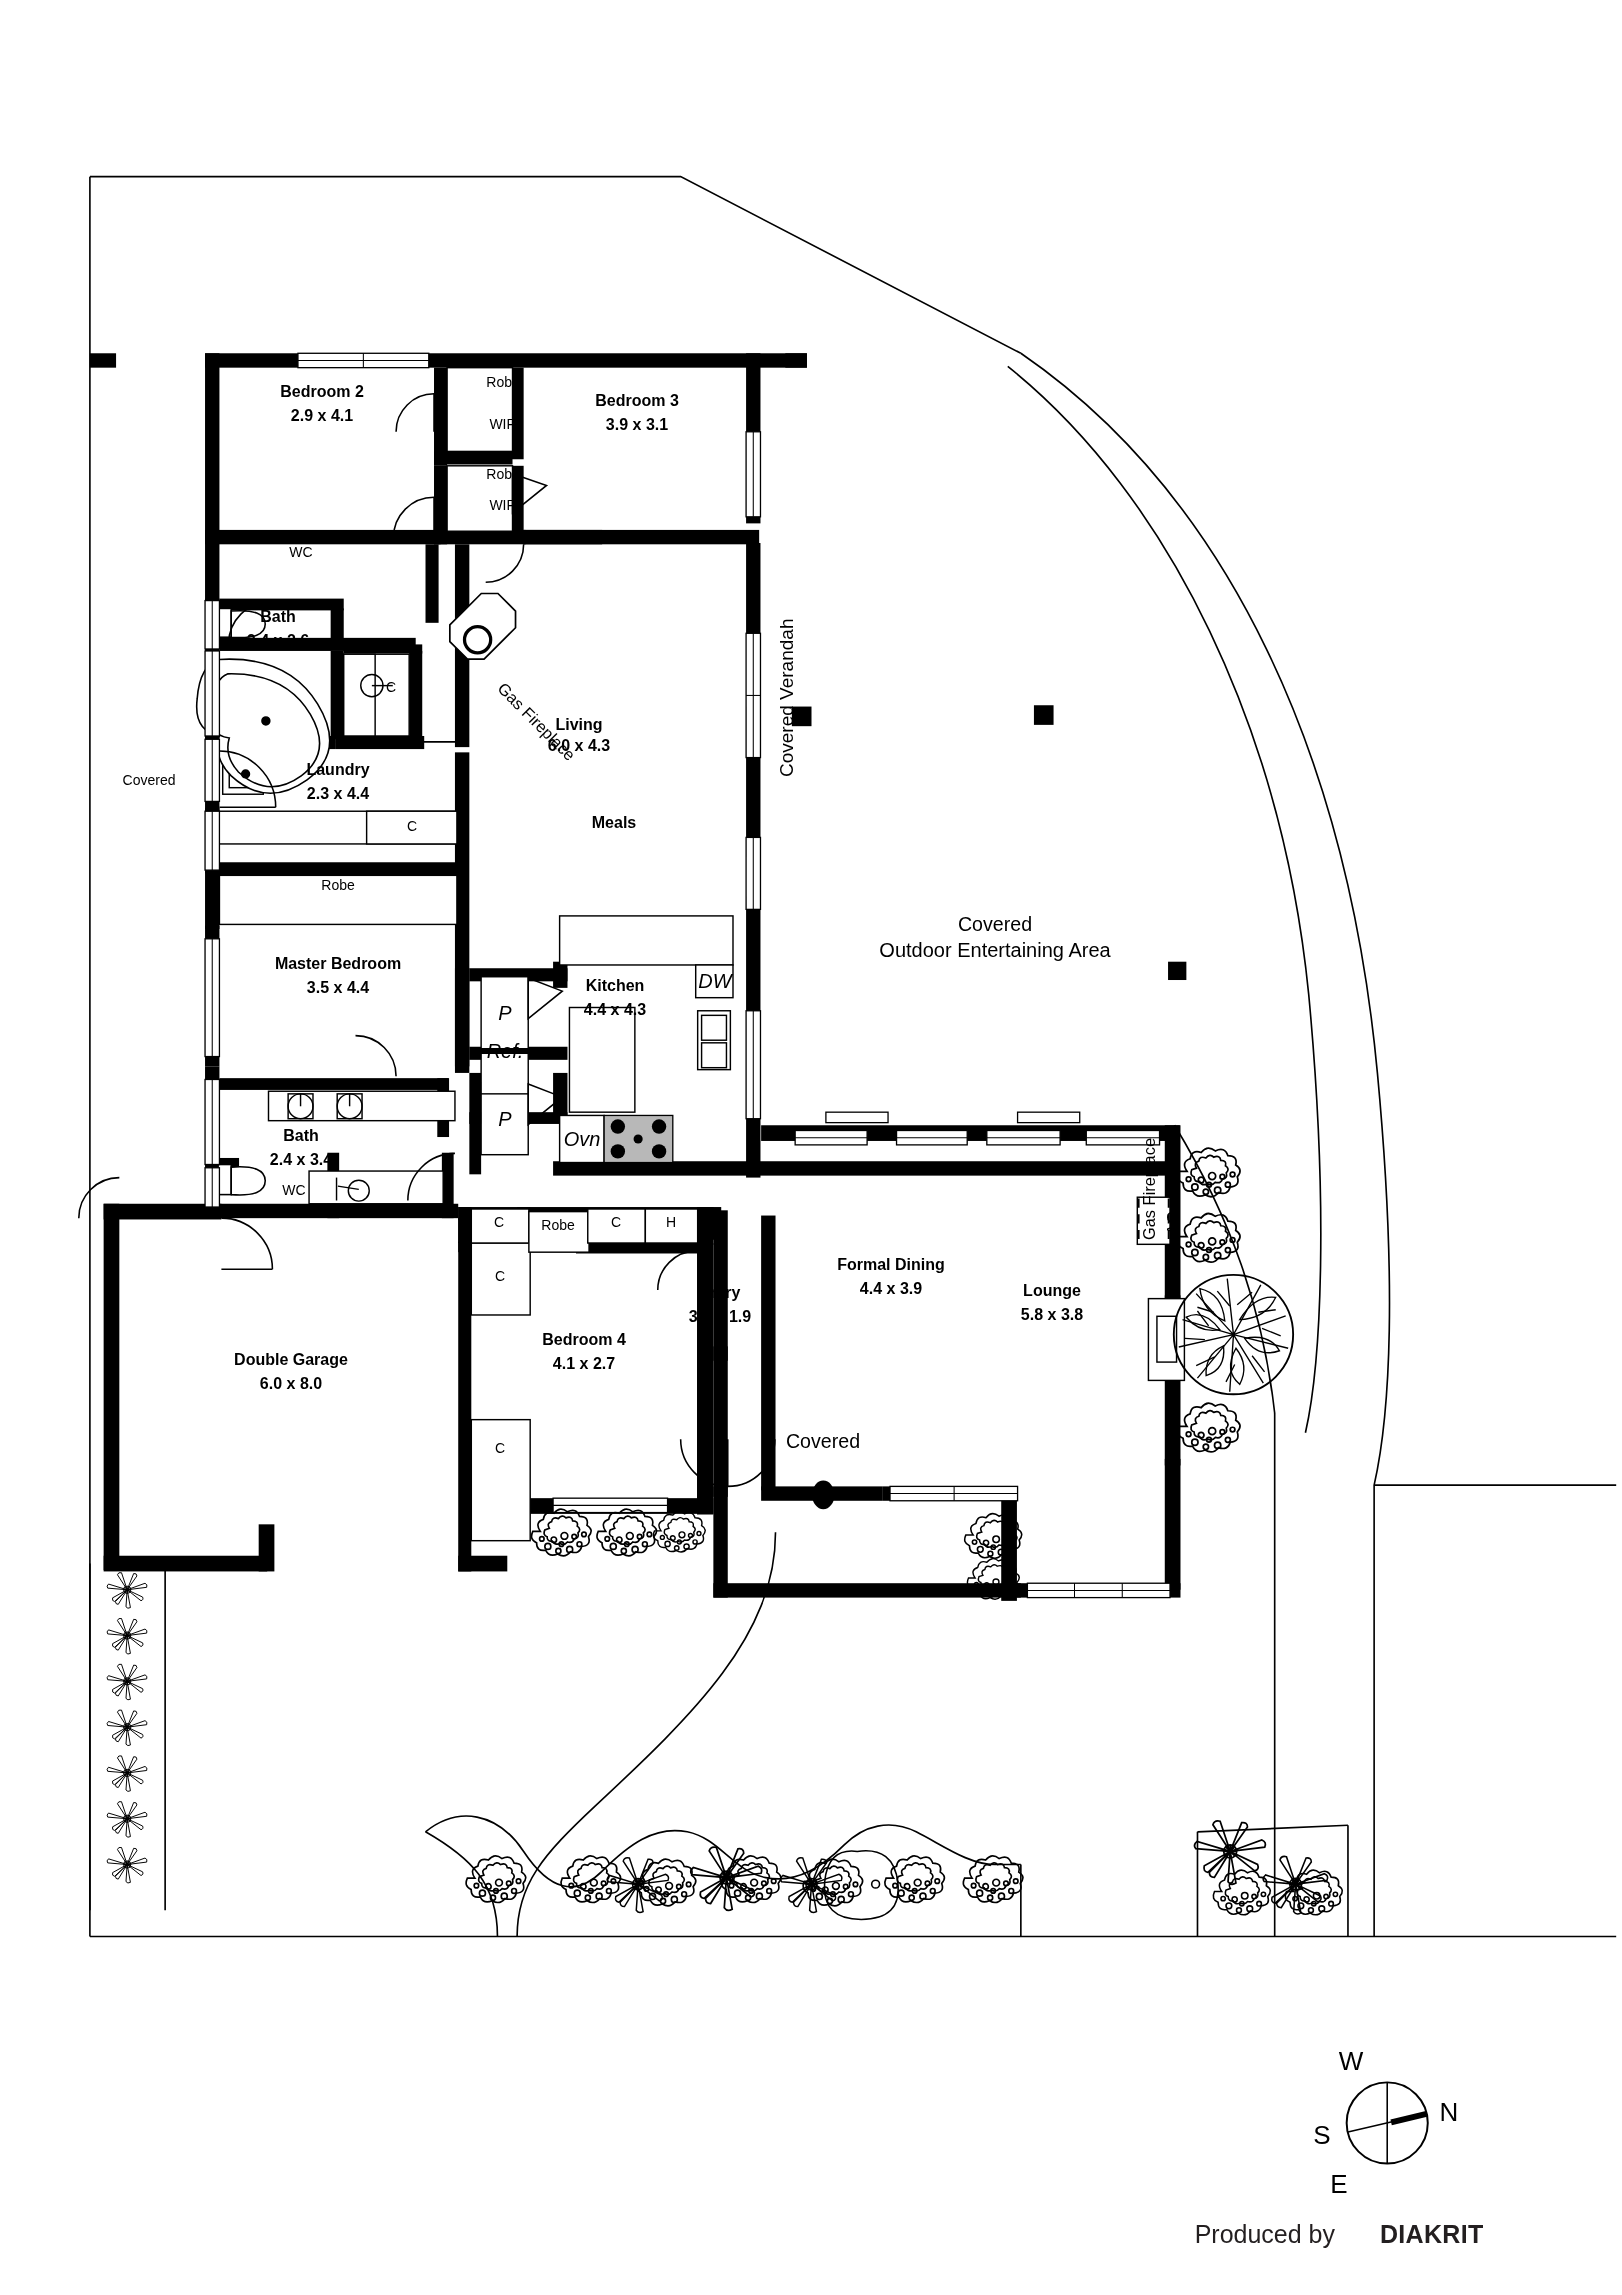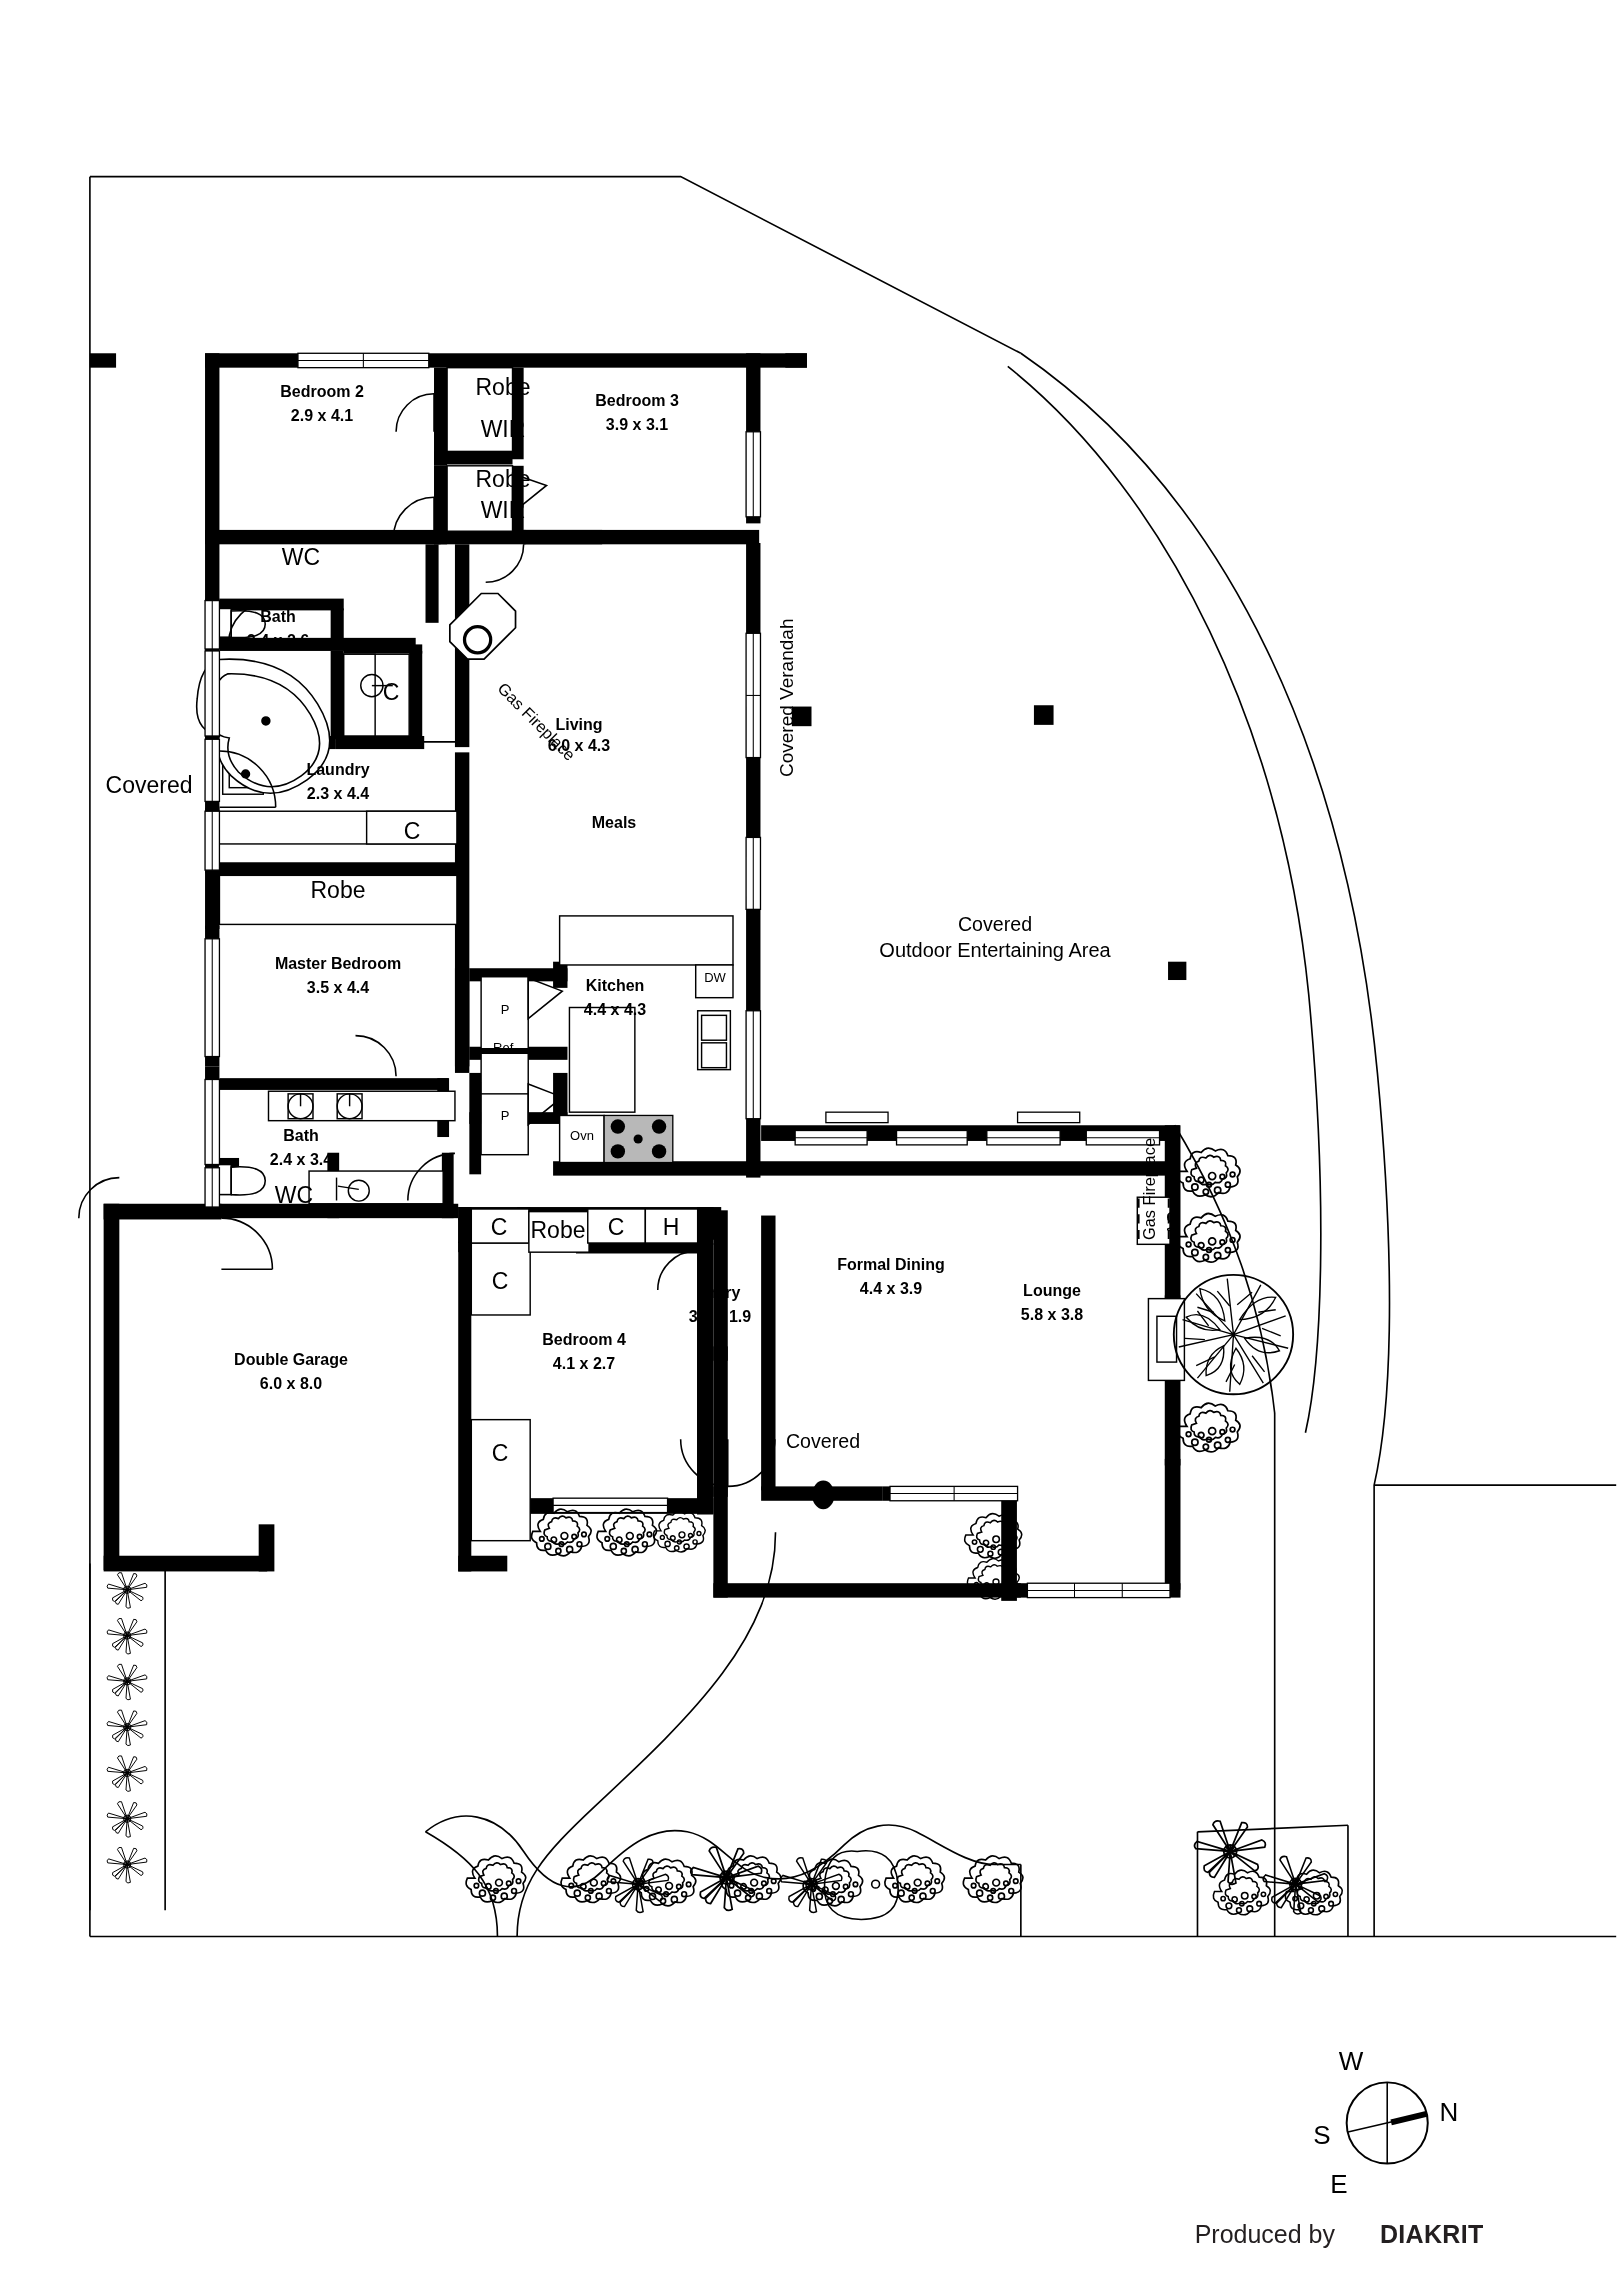--- a/index.html
+++ b/index.html
@@ -3,22 +3,22 @@
 <meta charset="utf-8">
 <style>
   html,body{margin:0;padding:0;background:#ffffff;}
   body{font-family:"Liberation Sans", sans-serif;}
   #page{position:relative;width:1623px;height:2295px;background:#fff;overflow:hidden;}
   #plan{position:absolute;left:0;top:0;width:1623px;height:2295px;}
   .txt{position:absolute;white-space:nowrap;color:#000;font-family:"Liberation Sans",sans-serif;}
   .rm{font-size:16px;line-height:23.6px;text-align:center;transform:translateX(-50%);font-weight:bold;}
   .rm .nm{display:block;}
   .rm .dim{display:block;}
-  .sml{font-size:23px;text-align:center;transform:translateX(-50%);}
-  .tiny{font-size:13px;text-align:right;transform:translateX(-50%);}
+  .sml{font-size:14px;text-align:center;transform:translateX(-50%);}
+  .tiny{font-size:20px;text-align:right;transform:translateX(-50%);font-style:italic;}
   .brand{position:absolute;font-size:25px;color:#231f20;font-family:"Liberation Sans",sans-serif;}
   .brand b{font-weight:bold;letter-spacing:0.3px;}
   .compassL{position:absolute;font-size:26px;color:#000;transform:translate(-50%,-50%);}
 </style>
 </head>
 <body>
 
 <div id="page">
 
   <svg id="plan" viewBox="0 0 2480 3508" xmlns="http://www.w3.org/2000/svg">

